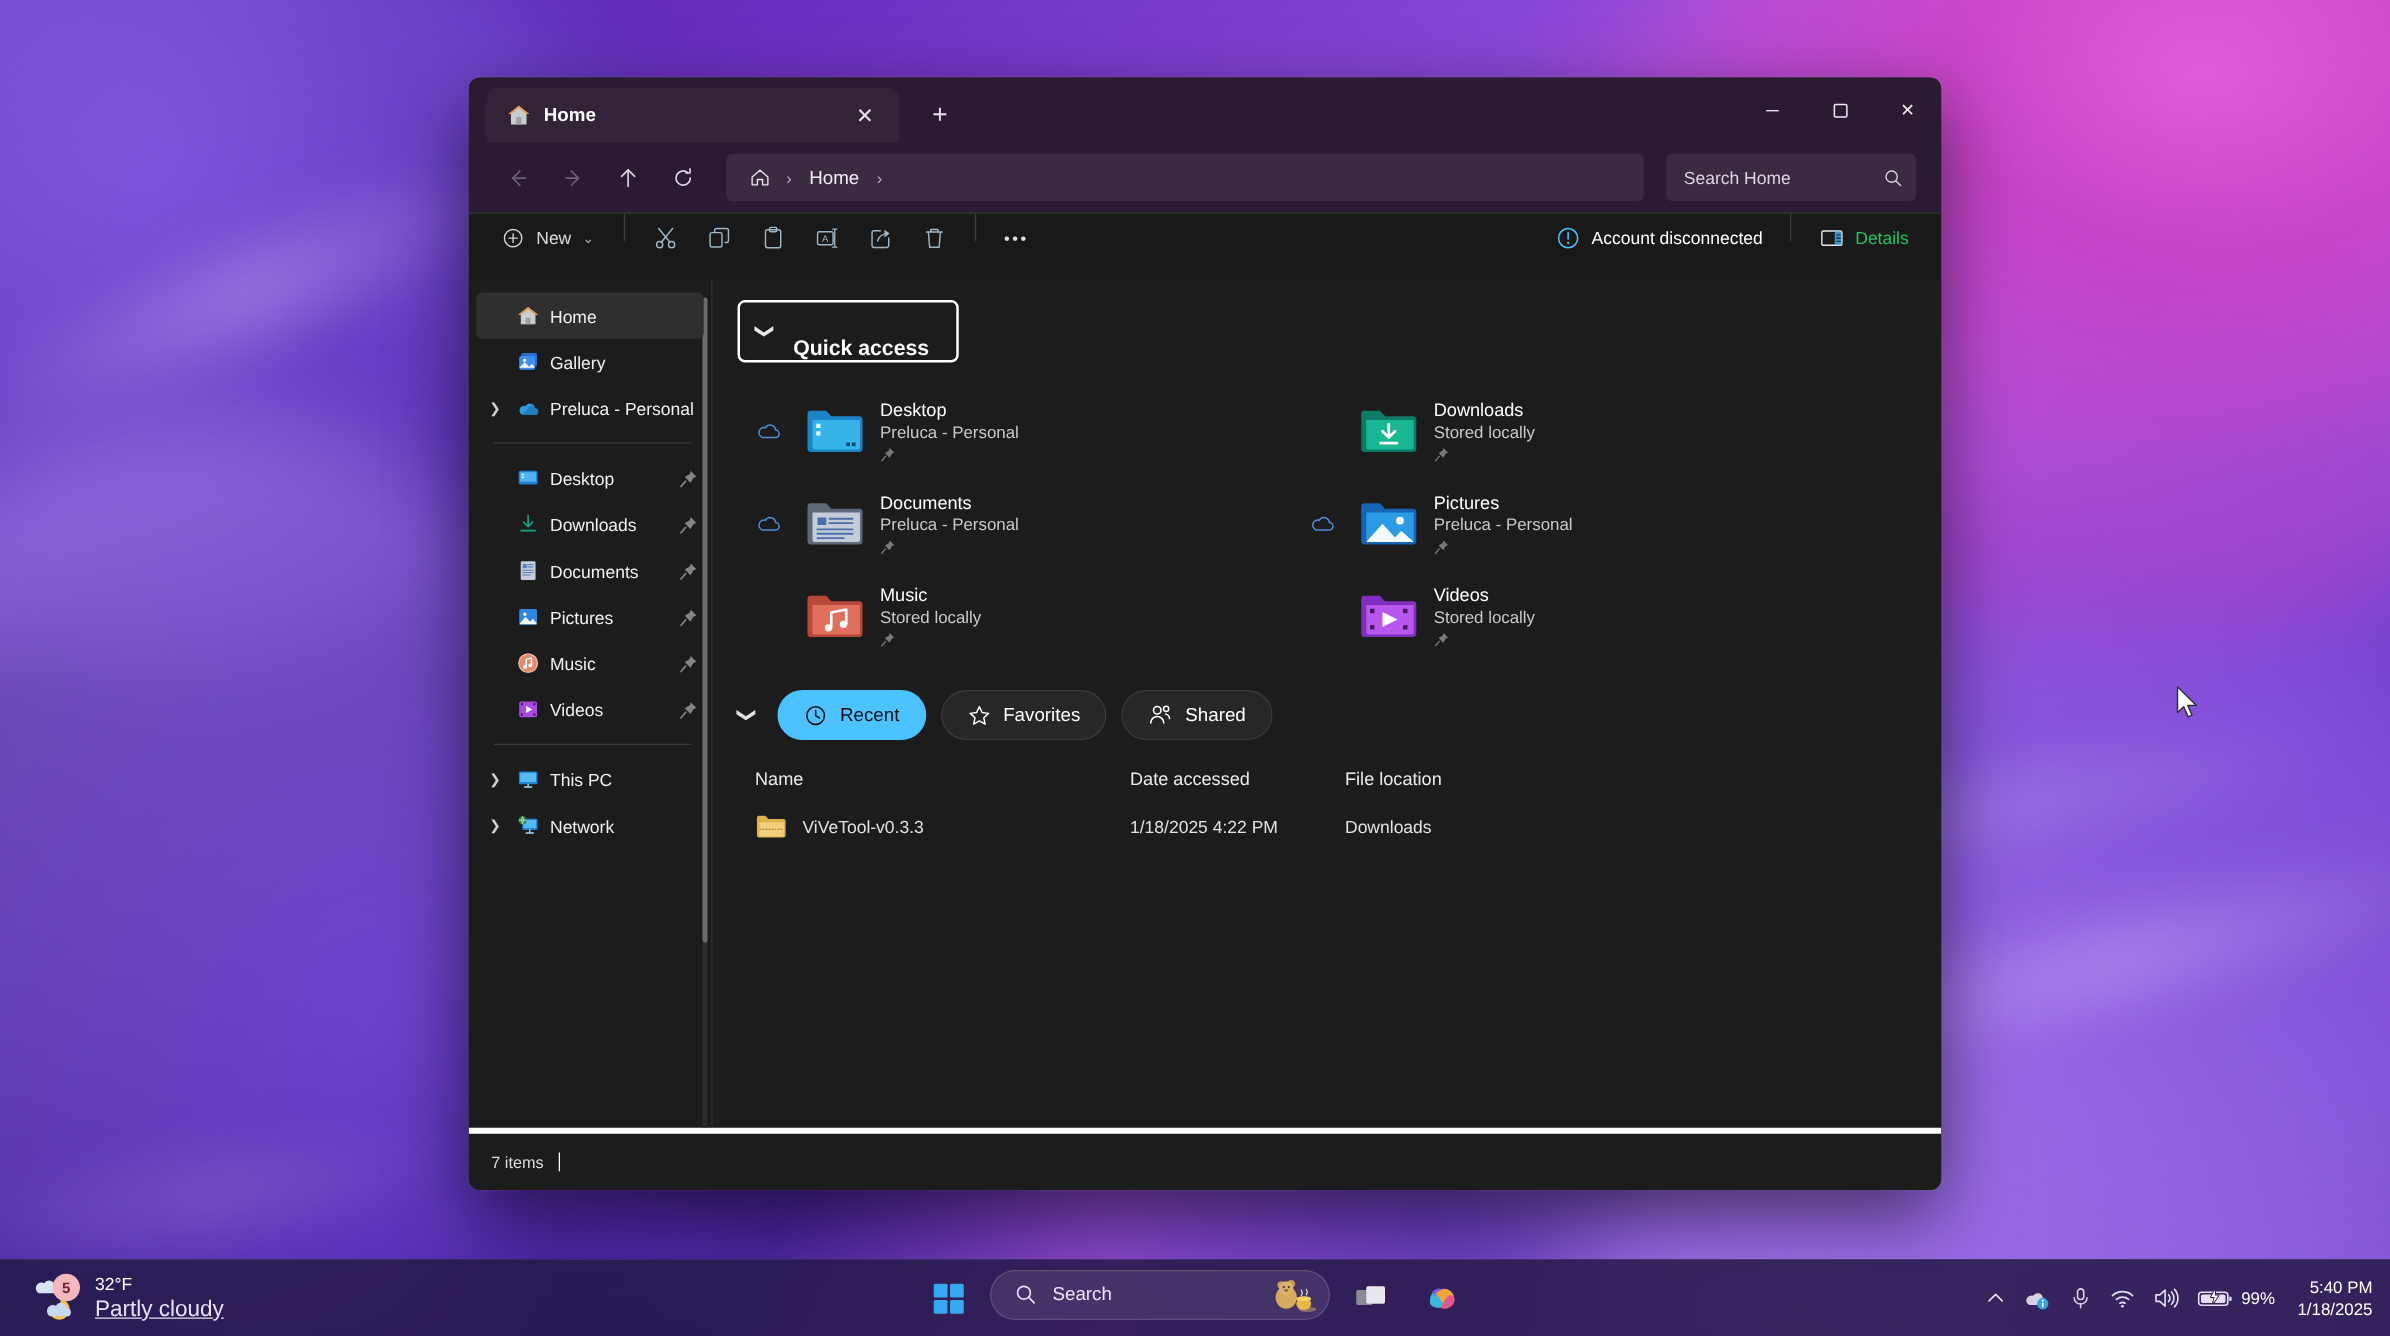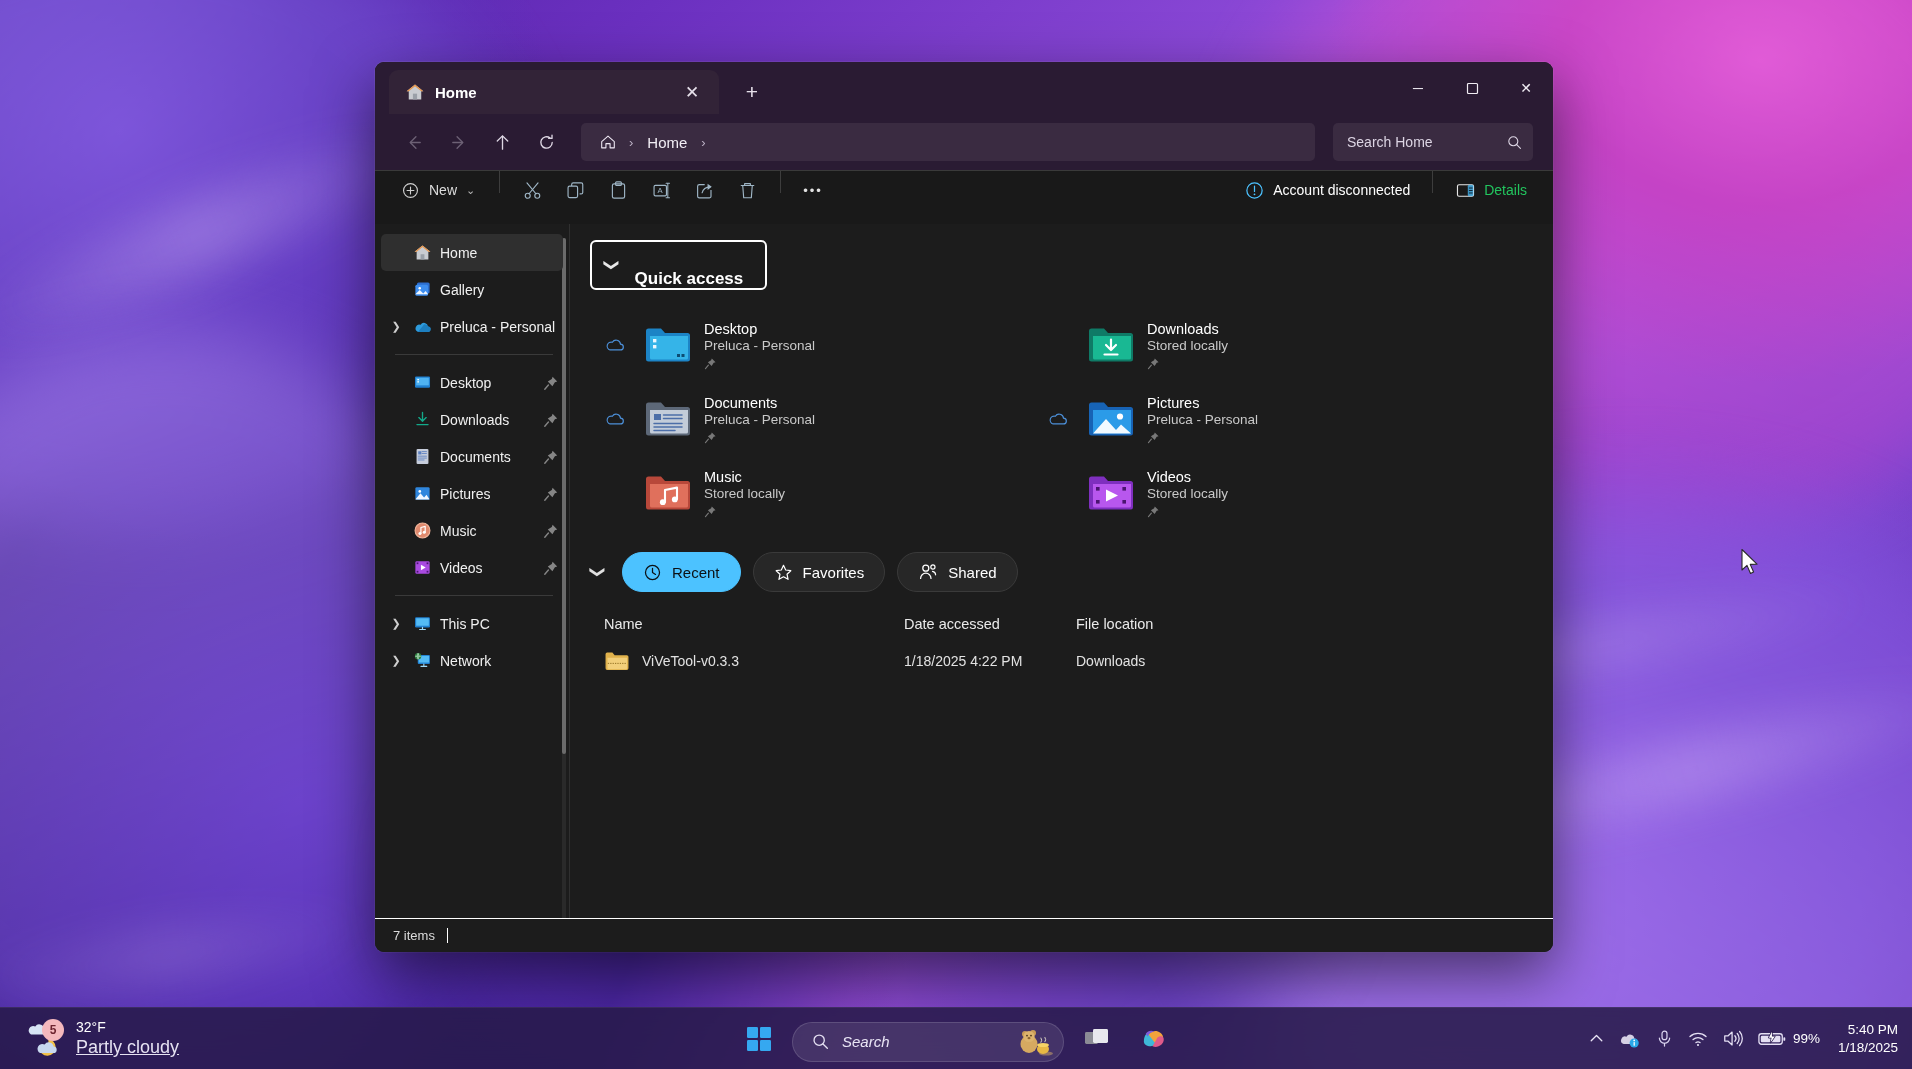--- a/index.html
+++ b/index.html
@@ -165,21 +165,21 @@
 
   .colhdr { display:flex; margin-top:24px; padding-left:18px; }
   .colhdr .c { color:#eaeaea; font-size:14.5px; }
   .filerow { display:flex; align-items:center; margin-top:18px; padding-left:18px; }
   .filerow .c { color:#e2e2e2; font-size:14px; display:flex; align-items:center; gap:12px; }
   .c-name { width:300px; }
   .c-date { width:172px; }
   .c-loc  { width:160px; }
 
   .statusbar {
-    height:34px; flex:none; background:#1c1c1c; border-top:1px solid #ffffff;
+    height:50px; flex:none; background:#1c1c1c; border-top:5px solid #ffffff;
     display:flex; align-items:center; padding-left:18px; gap:12px;
     color:#dcdcdc; font-size:13px;
   }
   .statusbar .caret { width:1px; height:15px; background:#ffffff; }
 
   
   #taskbar {
     position:absolute; left:0; bottom:0; width:1912px; height:62px;
     background:rgba(38,26,72,.86); backdrop-filter:blur(28px);
     border-top:1px solid rgba(255,255,255,.07);
@@ -189,21 +189,21 @@
     display:flex; align-items:center; gap:10px; margin-left:14px;
     height:52px; padding:0 12px; border-radius:6px;
   }
   .weather .wicon { position:relative; width:40px; height:38px; flex:none; }
   .weather .wtxt { display:flex; flex-direction:column; line-height:1.25; }
   .weather .temp { color:#ffffff; font-size:14px; }
   .weather .cond { color:#e6e2f2; font-size:18px;text-decoration:underline; }
 
   .tbcenter {
     position:absolute; left:50%; transform:translateX(-50%);
-    display:flex; align-items:flex-end; gap:10px;font-style:italic;
+    display:flex; align-items:flex-start; gap:10px;
   }
   .tbicon { width:46px; height:46px; border-radius:6px; display:flex; align-items:center; justify-content:center; position:relative; }
   .searchpill {
     width:272px; height:40px; border-radius:20px; background:rgba(255,255,255,.09);
     border:1px solid rgba(255,255,255,.14);
     display:flex; align-items:center; gap:12px; padding:0 10px 0 18px;
   }
   .searchpill .sp-text { color:#e9e5f5; font-size:15px; flex:1; }
   .explorer-task {
     display:flex; align-items:center; gap:11px; height:46px; padding:0 16px 0 10px;

